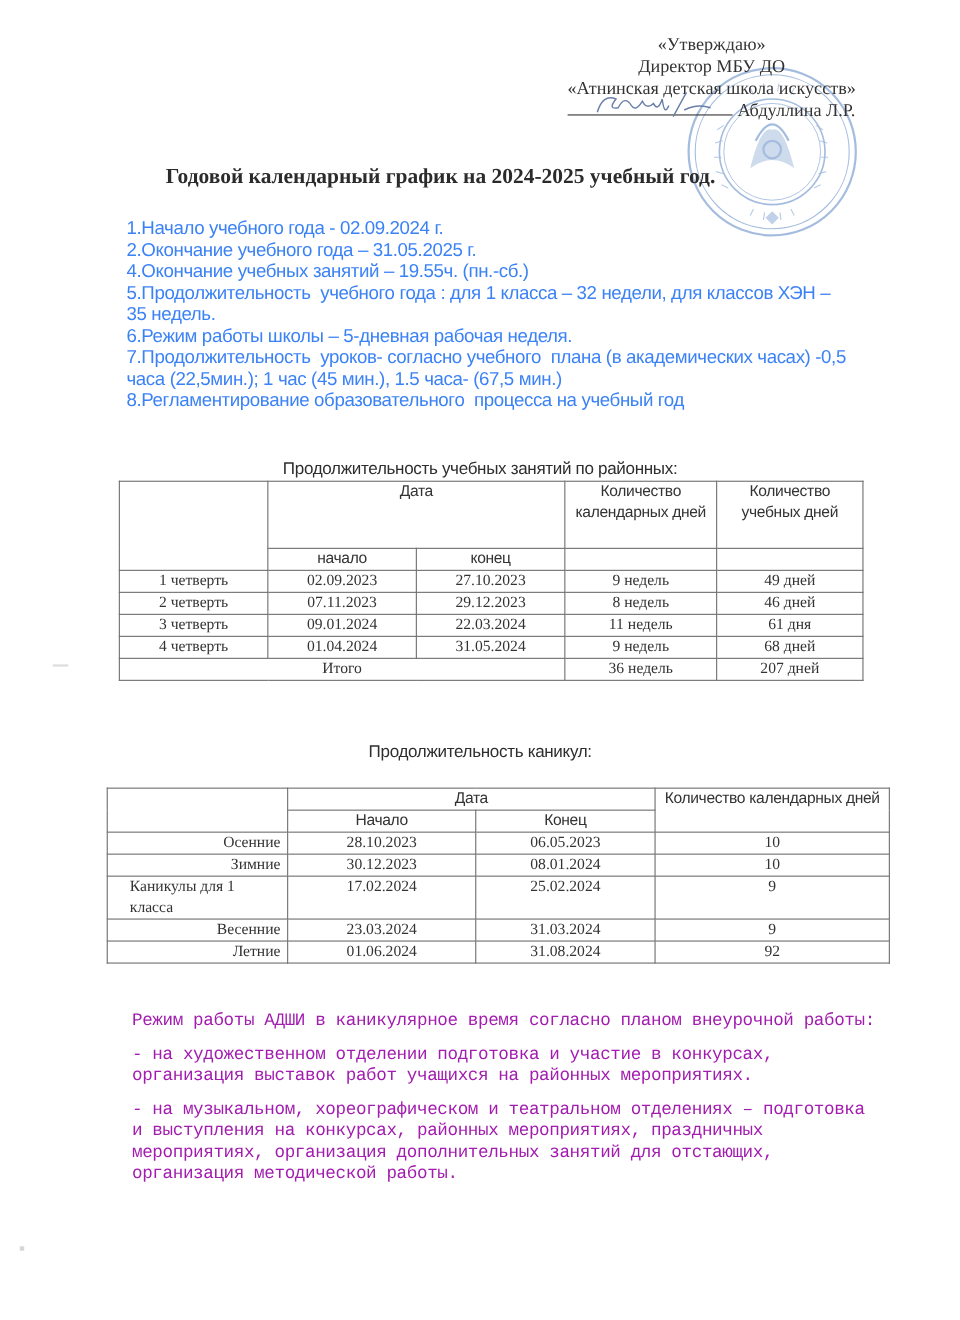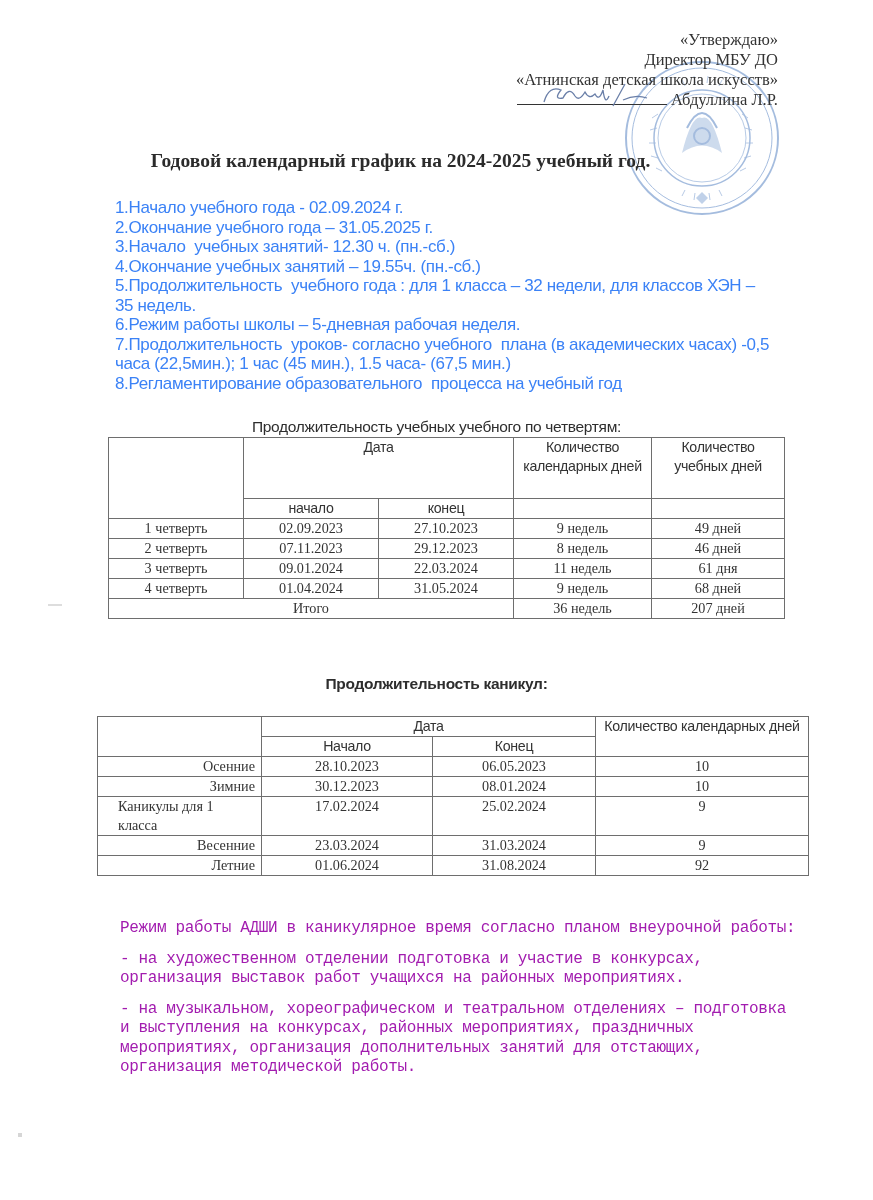--- a/index.html
+++ b/index.html
@@ -1,34 +1,34 @@
 <!DOCTYPE html>
 <html><head>
 <meta charset="utf-8">
 <style>
   html, body { margin: 0; padding: 0; background: #ffffff; }
   body { width: 873px; height: 1200px; position: relative; overflow: hidden; color: #2a2a2a; }
   .abs { position: absolute; }
 
   
-  #approve { right: 95px; top: 30px; text-align: right; font-family: "Liberation Serif", serif; font-size: 16.5px; line-height: 20px; color: #333; z-index: 2; }
+  #approve { right: 95px; top: 30px; text-align: center; font-family: "Liberation Serif", serif; font-size: 16.5px; line-height: 20px; color: #333; z-index: 2; }
   #approve .sigline { display: inline-block; width: 150px; border-bottom: 1px solid #333; height: 14px; margin-right: 4px; position: relative; vertical-align: baseline; }
   #approve .sig { position: absolute; left: 22px; top: -10px; }
 
   
   #stamp { left: 622px; top: 58px; width: 160px; height: 160px; z-index: 1; opacity: 0.55; }
 
   #title { left: 0; width: 801px; top: 150px; text-align: center; font-family: "Liberation Serif", serif; font-weight: bold; font-size: 19.5px; color: #2b2b2b; z-index: 3; }
 
   #items { left: 115px; top: 198px; width: 660px; font-family: Liberation Sans, sans-serif; font-size: 17px; line-height: 19.5px; color: #3b82f6; letter-spacing: -0.35px; }
   #items div { white-space: pre-wrap; }
 
   .tcap { left: 0; width: 873px; text-align: center; font-family: "Liberation Sans", sans-serif; font-size: 15.5px; color: #2e2e2e; letter-spacing: -0.3px; }
   #t1cap { top: 418px; }
-  #t2cap { top: 675px; font-weight: bold; }
+  #t2cap { top: 675px; }
 
   table { border-collapse: collapse; position: absolute; table-layout: fixed; }
   td { border: 1px solid #6e6e6e; padding: 0 2px; text-align: center; vertical-align: top; color: #333; }
   #t1 { left: 108px; top: 437px; font-family: "Liberation Serif", serif; font-size: 14.2px; line-height: 19px; }
   #t1 td { height: 19px; }
   #t1 .hdr td { font-family: "Liberation Sans", sans-serif; letter-spacing: -0.3px; }
   #t1 .hdr-top td { height: 60px; }
 
   #t2 { left: 97px; top: 716px; font-family: "Liberation Serif", serif; font-size: 14.2px; line-height: 19px; }
   #t2 td { height: 19px; }
@@ -69,29 +69,28 @@
       </svg>
     </span><span>Абдуллина Л.Р.</span>
   </div>
 </div>
 
 <div id="title" class="abs">Годовой календарный график на 2024-2025 учебный год.</div>
 
 <div id="items" class="abs">
   <div>1.Начало учебного года - 02.09.2024 г.</div>
   <div>2.Окончание учебного года – 31.05.2025 г.</div>
-  <div>3.Начало  учебных занятий- 12.30 ч. (пн.-сб.)</div>
   <div>4.Окончание учебных занятий – 19.55ч. (пн.-сб.)</div>
   <div>5.Продолжительность  учебного года : для 1 класса – 32 недели, для классов ХЭН – 35 недель.</div>
   <div>6.Режим работы школы – 5-дневная рабочая неделя.</div>
   <div>7.Продолжительность  уроков- согласно учебного  плана (в академических часах) -0,5 часа (22,5мин.); 1 час (45 мин.), 1.5 часа- (67,5 мин.)</div>
   <div>8.Регламентирование образовательного  процесса на учебный год</div>
 </div>
 
-<div id="t1cap" class="abs tcap">Продолжительность  учебных учебного по четвертям:</div>
+<div id="t1cap" class="abs tcap">Продолжительность  учебных занятий по районных:</div>
 <table id="t1">
   <colgroup>
       <col style="width:135px">
       <col style="width:135px">
       <col style="width:135px">
       <col style="width:138px">
       <col style="width:133px">
     </colgroup>
   <tbody>
       <tr class="hdr hdr-top">

